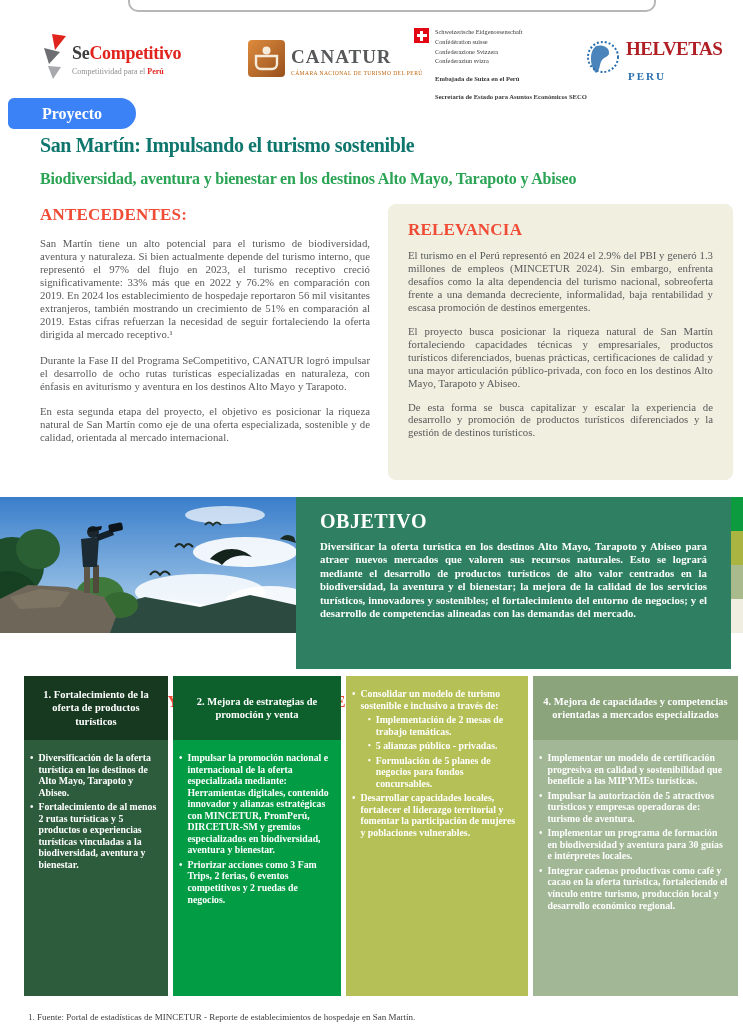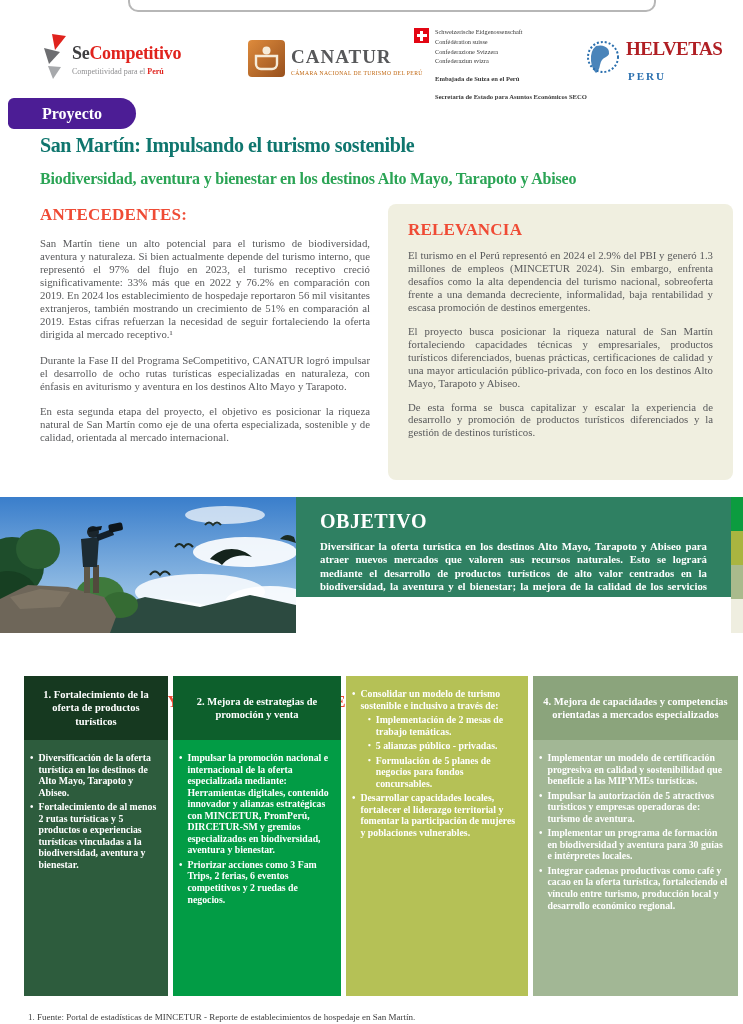--- a/index.html
+++ b/index.html
@@ -26,38 +26,38 @@
   .swiss-flag span{position:absolute;background:#fff;}
   .swiss-flag .v{left:6px;top:2.5px;width:3px;height:10px;}
   .swiss-flag .h{left:2.5px;top:6px;width:10px;height:3px;}
   .swiss-text{font-size:6.3px;line-height:1.55;color:#3a3a3a;}
   .swiss-text .bold-line{font-weight:bold;font-size:6.6px;margin-top:8px;}
   .logo-helvetas{left:586px;top:38px;}
   .helvetas-text .name{font-size:19px;font-weight:bold;color:#b01f24;letter-spacing:-0.5px;}
   .helvetas-text .sub{font-size:11px;font-weight:bold;color:#2a6fae;letter-spacing:2px;margin-top:10px;margin-left:2px;}
 
   
-  .badge{position:absolute;left:8px;top:98px;width:128px;height:31px;background:#4c1d95;
+  .badge{position:absolute;left:8px;top:98px;width:128px;height:31px;background:#3b82f6;
          border-radius:6px 16px 16px 6px;display:flex;align-items:center;justify-content:center;
          color:#fff;font-weight:bold;font-size:16px;}
   .title{position:absolute;left:40px;top:134px;font-size:20px;font-weight:bold;color:#0f766e;letter-spacing:-0.4px;}
   .subtitle{position:absolute;left:40px;top:170px;font-size:16px;font-weight:bold;color:#2ba455;letter-spacing:-0.2px;}
 
   
   .sec-heading{font-size:17px;font-weight:bold;color:#ef4b35;letter-spacing:0.2px;margin:0 0 12px 0;}
   .para{font-size:10.8px;line-height:1.2;text-align:justify;color:#58595b;margin:0 0 13px 0;}
   .antecedentes{position:absolute;left:40px;top:205px;width:330px;}
   .relevancia{position:absolute;left:388px;top:204px;width:345px;min-height:276px;background:#f0efe0;
               border-radius:8px;padding:16px 20px 10px 20px;box-sizing:border-box;}
   .relevancia .sec-heading{margin-bottom:9px;}
   .relevancia .para{margin-bottom:11px;}
 
   
   .photo-wrap{position:absolute;left:0;top:497px;width:296px;height:136px;}
-  .objetivo{position:absolute;left:296px;top:497px;width:435px;height:100px;background:#2f8062;
+  .objetivo{position:absolute;left:296px;top:497px;width:435px;height:172px;background:#2f8062;
             box-sizing:border-box;padding:13px 24px 13px 24px;color:#fff;}
   .objetivo h2{margin:0 0 7px 0;font-size:20px;letter-spacing:0.5px;}
   .objetivo p{margin:0;font-size:10.8px;font-weight:bold;line-height:1.24;text-align:justify;}
   .stripes{position:absolute;left:731px;top:497px;width:12px;height:136px;display:flex;flex-direction:column;}
   .stripes div{flex:1;}
   .st1{background:#0c9c3f;} .st2{background:#a9b540;} .st3{background:#a9ba8c;} .st4{background:#efeee0;}
 
   
   .comp-heading{position:absolute;left:28px;top:644px;font-size:17px;font-weight:bold;color:#ef4b35;letter-spacing:0.2px;margin-top:48px;}
   .columns{position:absolute;left:24px;top:676px;width:714px;height:320px;display:grid;

